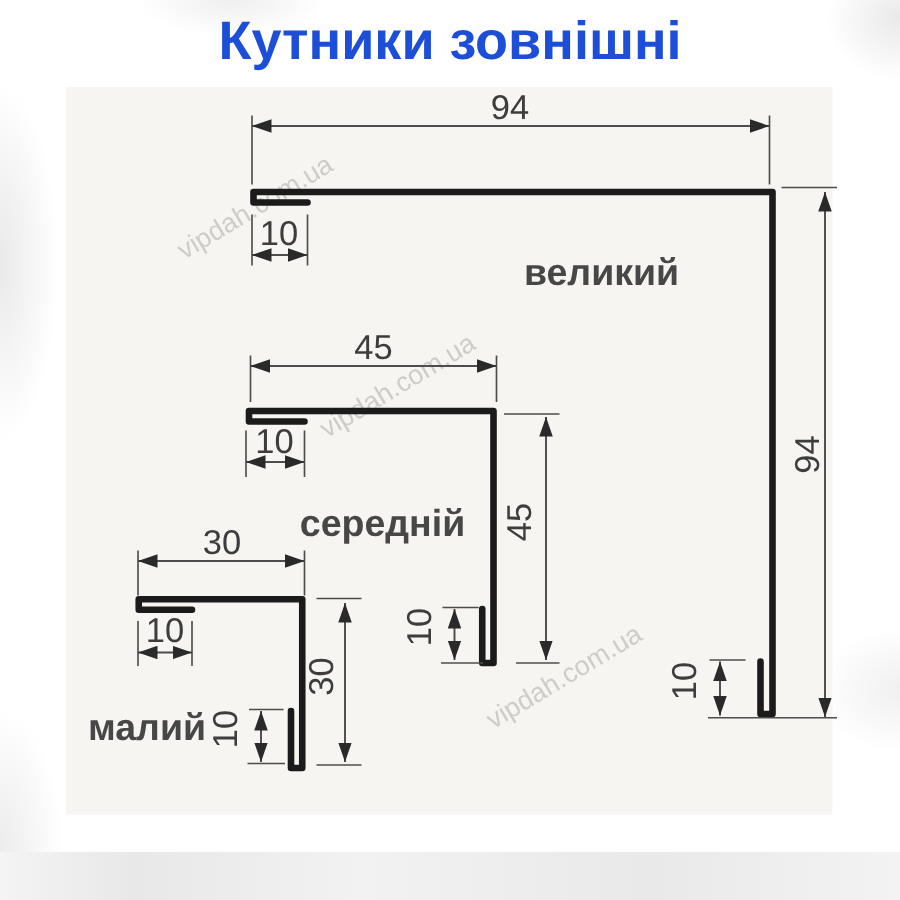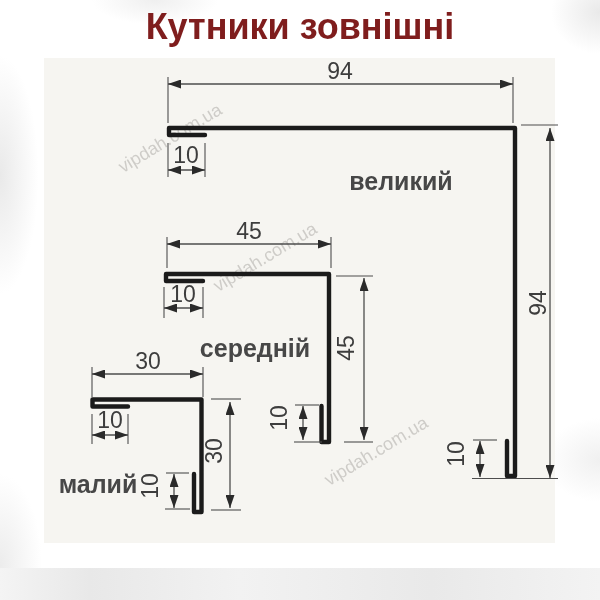--- a/index.html
+++ b/index.html
@@ -9,21 +9,21 @@
     background-image:
       radial-gradient(ellipse 55px 170px at 0px 175px, #e9e9e9, rgba(255,255,255,0) 70%),
       radial-gradient(ellipse 60px 130px at 0px 565px, #ececec, rgba(255,255,255,0) 70%),
       radial-gradient(ellipse 70px 60px at 600px 12px, #e9e9e9, rgba(255,255,255,0) 70%),
       radial-gradient(ellipse 90px 35px at 155px 0px, #efefef, rgba(255,255,255,0) 70%),
       radial-gradient(ellipse 80px 60px at 600px 460px, #f0f0f0, rgba(255,255,255,0) 70%);
     font-family:"Liberation Sans", sans-serif;
   }
   .title{
     position:absolute;top:6px;left:0;width:600px;margin:0;
-    text-align:center;font-weight:bold;font-size:36px;color:#7f1d1d;
+    text-align:center;font-weight:bold;font-size:36px;color:#1d4ed8;
     font-family:"Liberation Sans", sans-serif;
   }
   .panel{
     position:absolute;left:44px;top:58px;width:511px;height:485px;
     background:#f6f5f1;
   }
   .bottom-band{
     position:absolute;left:0;top:568px;width:600px;height:32px;
     background:linear-gradient(to right,#f4f4f4,#e8e8e8 15%,#f2f2f2 40%,#e9e9e9 72%,#f3f3f3);
   }

